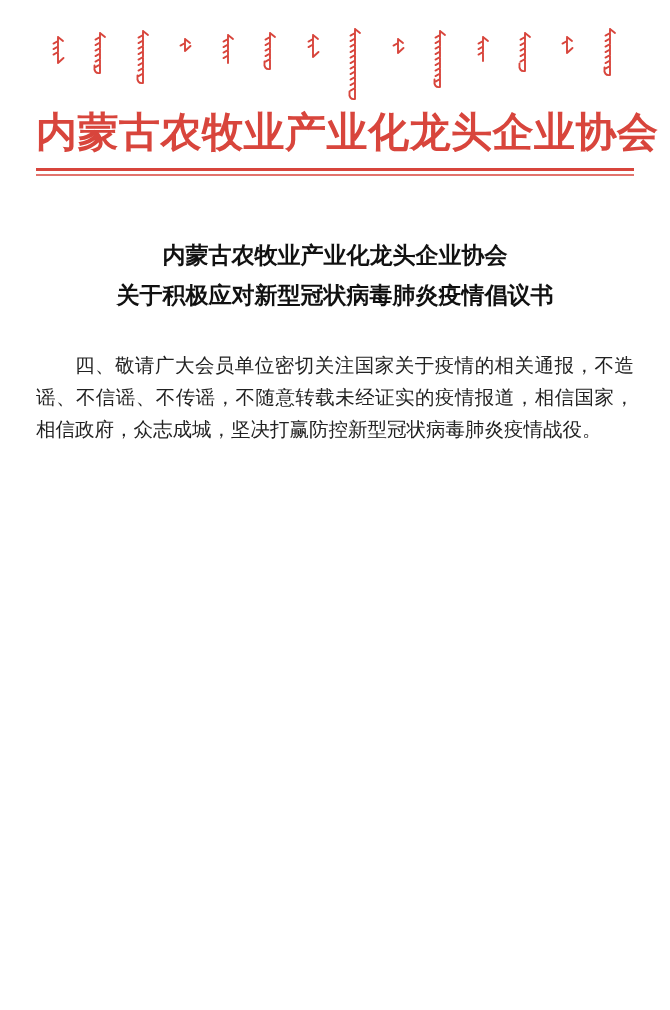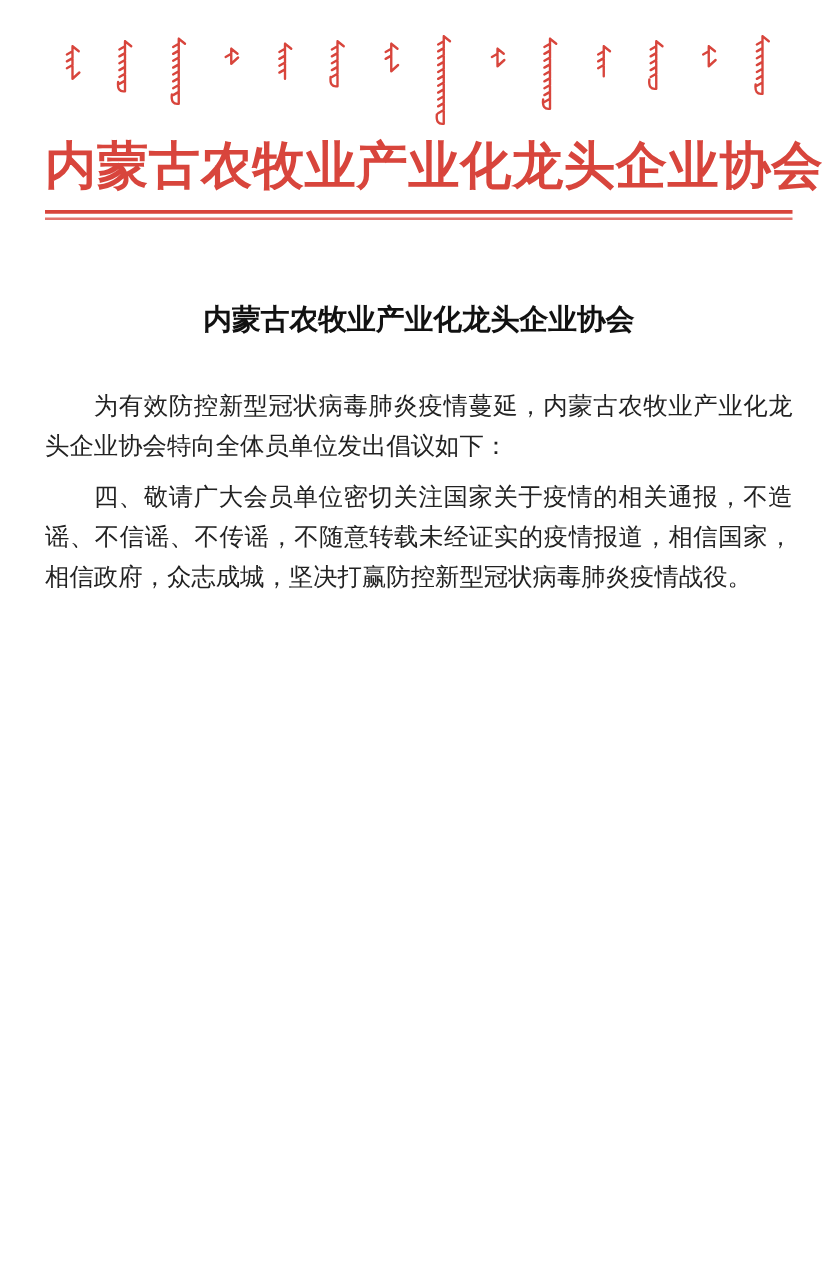--- a/index.html
+++ b/index.html
@@ -107,20 +107,20 @@
       </div>
     <div class="org-name">内蒙古农牧业产业化龙头企业协会</div>
     <div class="rule-wrap">
       <div class="rule-thick"></div>
       <div class="rule-thin"></div>
     </div>
   </div>
 
   <div class="doc-title">
     <div>内蒙古农牧业产业化龙头企业协会</div>
+    <div>关于积极应对新型冠状病毒肺炎疫情倡议书</div>
   </div>
 
   <div class="letter-body">
-    <p class="para">为有效防控新型冠状病毒肺炎疫情蔓延，内蒙古农牧业产业化龙头企业协会特向全体员单位发出倡议如下：</p>
     <p class="para">四、敬请广大会员单位密切关注国家关于疫情的相关通报，不造谣、不信谣、不传谣，不随意转载未经证实的疫情报道，相信国家，相信政府，众志成城，坚决打赢防控新型冠状病毒肺炎疫情战役。</p>
   </div>
 
 </div>
 
 </body></html>

